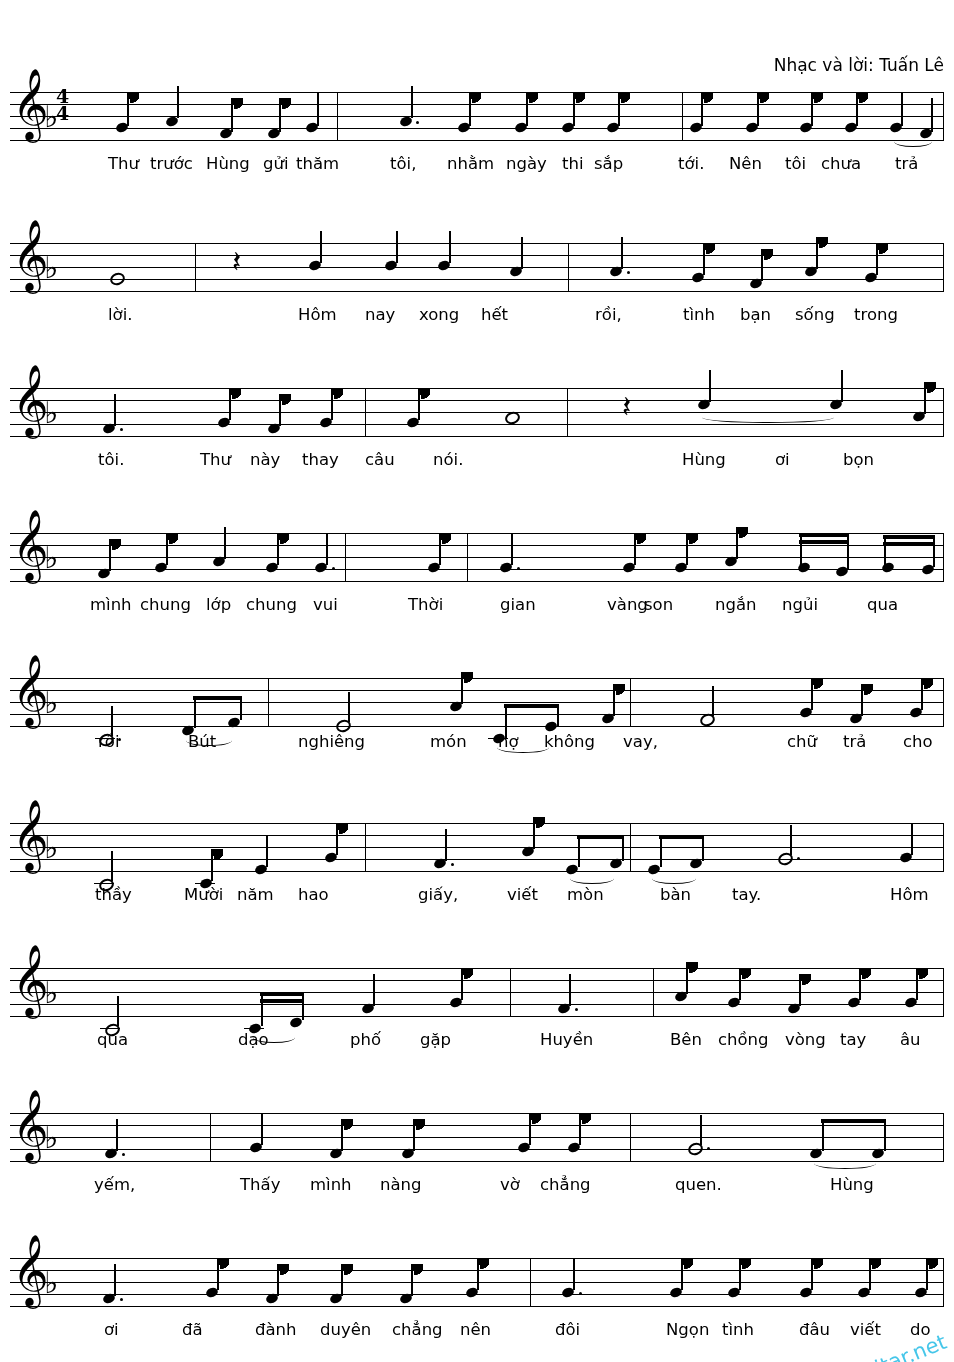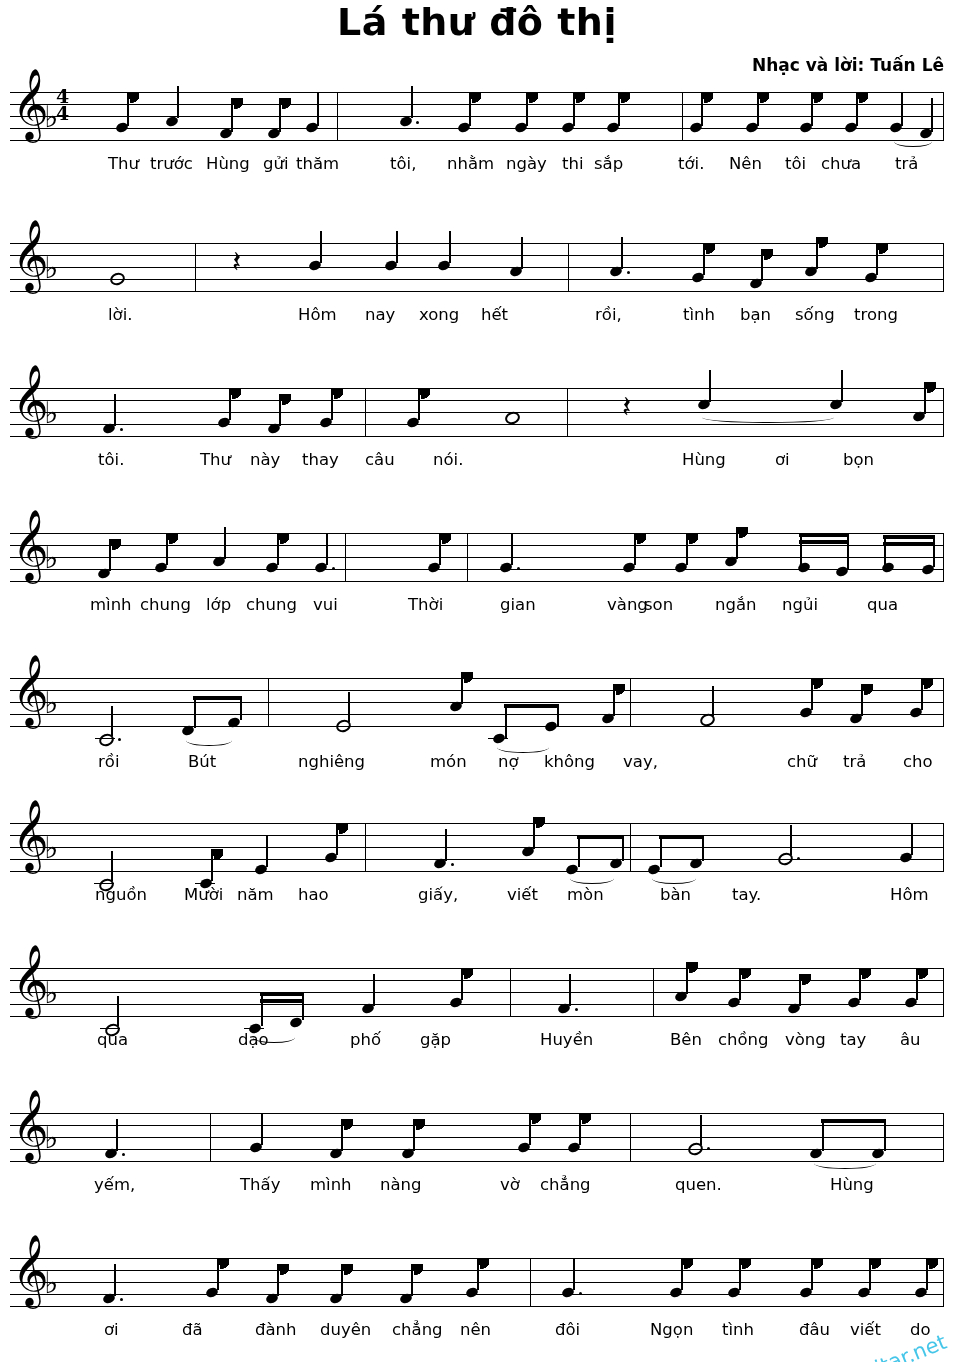--- a/index.html
+++ b/index.html
@@ -30,21 +30,20 @@
     font-weight: bold;
     letter-spacing: 0.5px;
     font-family: "DejaVu Sans", sans-serif;
   }
   .credit {
     position: absolute;
     top: 55px;
     right: 10px;
     font-size: 17px;
     font-family: "DejaVu Sans", sans-serif;
-    font-weight: bold;
   }
   .system {
     position: absolute;
     left: 10px;
     width: 934px;
   }
   .staff {
     position: absolute;
     left: 0;
     top: 0;
@@ -179,21 +178,20 @@
     transform-origin: right bottom;
     font-family: "DejaVu Sans", sans-serif;
     opacity: 0.95;
   }
 </style>
 </head>
 <body>
 
 <div class="sheet">
 
-  <div class="title">Lá thư đô thị</div>
   <div class="credit">Nhạc và lời: Tuấn Lê</div>
 
   <div class="system" style="top:92px;">
     <div class="staff">
       <div class="line l0"></div>
       <div class="line l1"></div>
       <div class="line l2"></div>
       <div class="line l3"></div>
       <div class="line l4"></div>
       <div class="clef">𝄞</div>
@@ -542,21 +540,21 @@
       <div class="flag" style="left:802px; top:0px;"></div>
 
       <div class="nhead" style="left:840px; top:36px;"></div>
       <div class="stem" style="left:851px; top:6px; height:32px;"></div>
       <div class="flag" style="left:852px; top:6px;"></div>
 
       <div class="nhead" style="left:900px; top:30px;"></div>
       <div class="stem" style="left:911px; top:0px; height:32px;"></div>
       <div class="flag" style="left:912px; top:0px;"></div>
     </div>
-    <div class="lyrics" style="top:74px;">
+    <div class="lyrics" style="top:54px;">
       <span class="lyric" style="left:88px;">rồi</span>
       <span class="lyric" style="left:178px;">Bút</span>
       <span class="lyric" style="left:288px;">nghiêng</span>
       <span class="lyric" style="left:420px;">món</span>
       <span class="lyric" style="left:488px;">nợ</span>
       <span class="lyric" style="left:534px;">không</span>
       <span class="lyric" style="left:613px;">vay,</span>
       <span class="lyric" style="left:777px;">chữ</span>
       <span class="lyric" style="left:833px;">trả</span>
       <span class="lyric" style="left:893px;">cho</span>
@@ -615,21 +613,21 @@
       <div class="slur" style="left:642px; top:50px; width:44px;"></div>
 
       <div class="nhead open" style="left:768px; top:30px;"></div>
       <div class="stem" style="left:780px; top:2px; height:30px;"></div>
       <div class="dot" style="left:787px; top:34px;"></div>
 
       <div class="nhead" style="left:890px; top:30px;"></div>
       <div class="stem" style="left:901px; top:0px; height:32px;"></div>
     </div>
     <div class="lyrics" style="top:62px;">
-      <span class="lyric" style="left:85px;">nguồn</span>
+      <span class="lyric" style="left:85px;">thầy</span>
       <span class="lyric" style="left:174px;">Mười</span>
       <span class="lyric" style="left:227px;">năm</span>
       <span class="lyric" style="left:288px;">hao</span>
       <span class="lyric" style="left:408px;">giấy,</span>
       <span class="lyric" style="left:497px;">viết</span>
       <span class="lyric" style="left:557px;">mòn</span>
       <span class="lyric" style="left:650px;">bàn</span>
       <span class="lyric" style="left:722px;">tay.</span>
       <span class="lyric" style="left:880px;">Hôm</span>
     </div>
@@ -826,21 +824,21 @@
       <div class="flag" style="left:917px; top:0px;"></div>
     </div>
     <div class="lyrics" style="top:62px;">
       <span class="lyric" style="left:94px;">ơi</span>
       <span class="lyric" style="left:172px;">đã</span>
       <span class="lyric" style="left:245px;">đành</span>
       <span class="lyric" style="left:310px;">duyên</span>
       <span class="lyric" style="left:382px;">chẳng</span>
       <span class="lyric" style="left:450px;">nên</span>
       <span class="lyric" style="left:545px;">đôi</span>
-      <span class="lyric" style="left:640px;">Ngọn</span>
+      <span class="lyric" style="left:656px;">Ngọn</span>
       <span class="lyric" style="left:712px;">tình</span>
       <span class="lyric" style="left:789px;">đâu</span>
       <span class="lyric" style="left:840px;">viết</span>
       <span class="lyric" style="left:900px;">do</span>
     </div>
   </div>
 
   <div class="watermark">hopguitar.net</div>
 
 </div>

